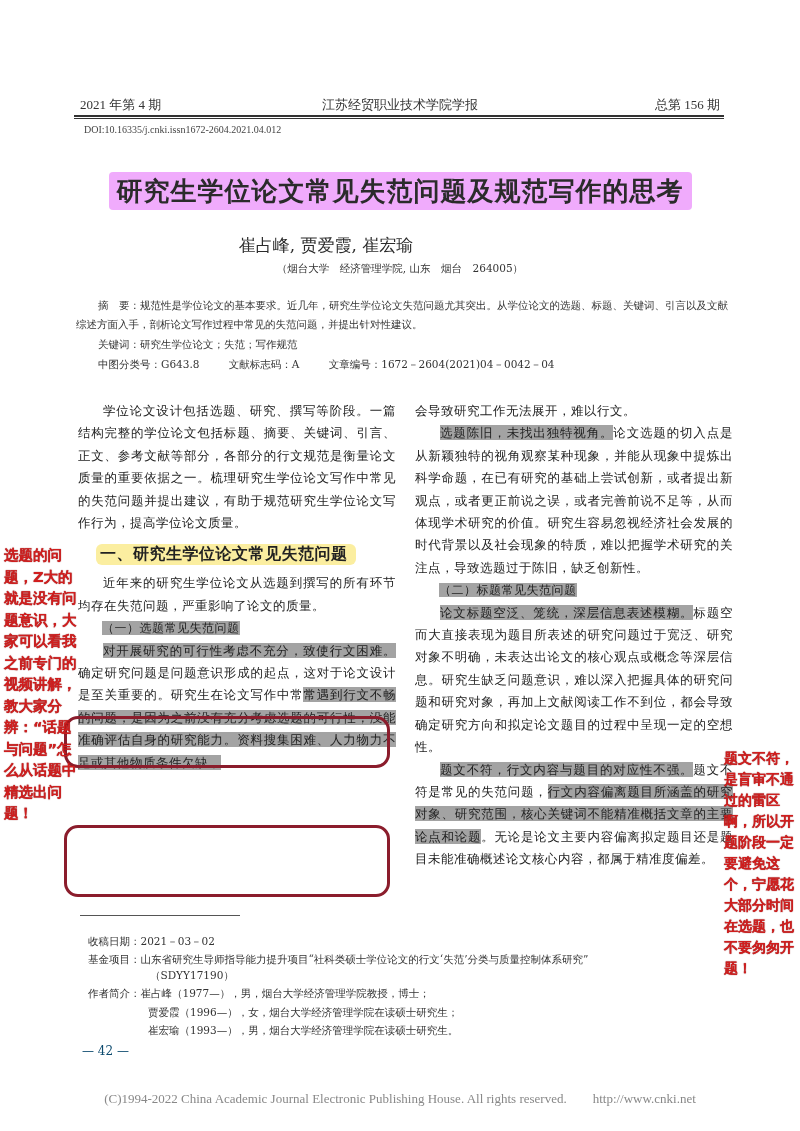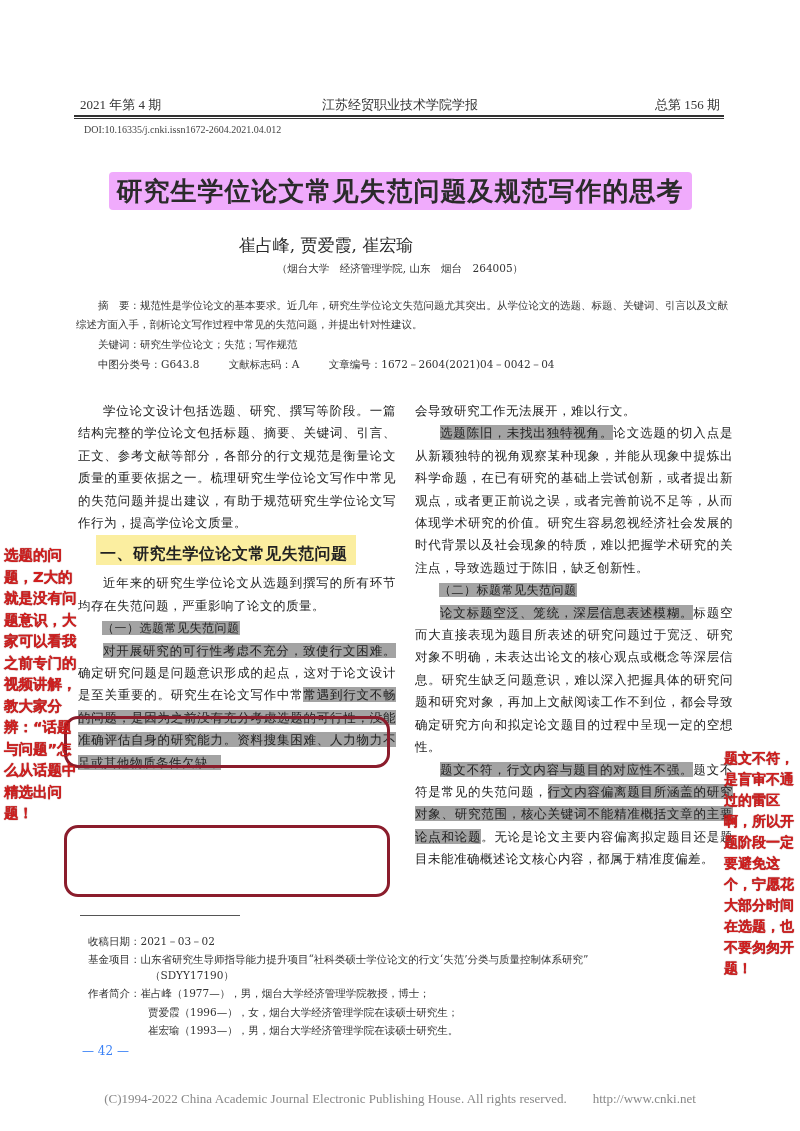--- a/index.html
+++ b/index.html
@@ -33,21 +33,21 @@
   .cls span { margin-right: 26px; }
 
   
   .col { font-size: 12.5px; line-height: 22.4px; color: #222; letter-spacing: 0.5px; }
   .colL { left: 78px; top: 400px; width: 318px; }
   .colR { left: 415px; top: 400px; width: 318px; }
   .para { text-indent: 2em; text-align: justify; }
   .noind { text-indent: 0; }
   .mk { background: #a3a3a3; }
   .sec1 { font-size: 16px; font-weight: bold; margin: 6px 0 4px 18px; line-height: 28px; }
-  .sec1 span { background: #fbeea0; padding: 9px 8px 2px 4px; }
+  .sec1 span { background: #fbeea0; padding: 0 8px 2px 4px; border-radius: 6px; }
   .sub { text-indent: 2em; font-size: 12px; }
 
   
   .redbox { border: 3px solid #8b1d2c; border-radius: 14px; }
   .box1 { left: 64px; top: 716px; width: 326px; height: 52px; }
   .box2 { left: 64px; top: 825px; width: 326px; height: 72px; }
 
   
   .anno { color: #d11e1e; font-weight: bold; font-family: "DejaVu Sans", sans-serif; font-size: 14.5px; line-height: 21.5px; text-shadow: 0 0 1px #7a0c0c; }
   .annoL { left: 4px; top: 545px; width: 80px; }
@@ -55,21 +55,21 @@
 
   
   .fnrule { left: 80px; top: 915px; width: 160px; height: 1px; background: #555; }
   .fn { left: 88px; font-size: 10.5px; color: #333; line-height: 18px; }
   .fn1 { top: 932px; }
   .fn2 { top: 950px; width: 660px; }
   .fn3 { top: 966px; left: 150px; }
   .fn4 { top: 984px; }
   .fn5 { top: 1003px; left: 148px; }
   .fn6 { top: 1021px; left: 148px; }
-  .pgnum { left: 82px; top: 1044px; font-size: 12px; color: #3b82f6; }
+  .pgnum { left: 82px; top: 1044px; font-size: 12px; color: #0c4a6e; }
 
   .copy { left: 0; width: 800px; top: 1090px; text-align: center; font-family: "Liberation Serif", serif; font-size: 13px; color: #888; }
 </style>
 </head>
 <body>
 
 <div class="abs hdr">
   <span class="l">2021 年第 4 期</span>
   <span class="c">江苏经贸职业技术学院学报</span>
   <span class="r">总第 156 期</span>

